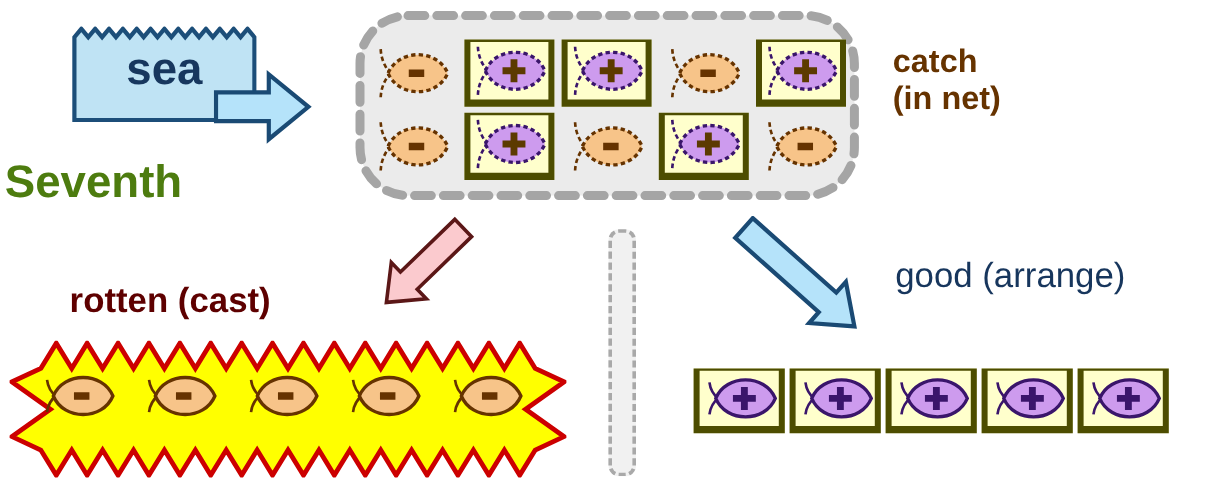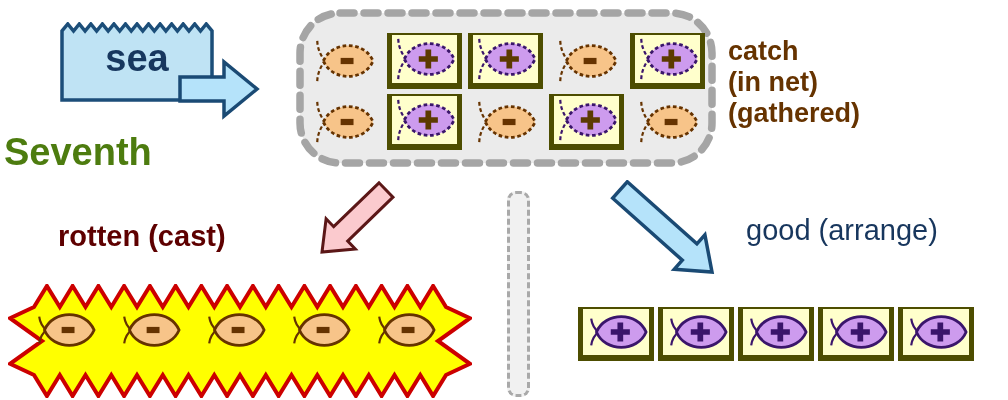--- a/index.html
+++ b/index.html
@@ -20,25 +20,25 @@
   .net-bg { position:absolute; inset:0; width:100%; height:100%; }
   .net-row { position:relative; display:flex; height:61px; align-items:center; margin-left:8px; }
   .net-row.r1 { margin-top:22px; }
   .net-row.r2 { margin-top:0px; }
   .net-cell { width:81px; display:flex; justify-content:center; align-items:center; }
 
   .basket { width:75px; height:56px; background:#FFFFCC; border:solid #4D4D00;
     border-width:2px 5px 6px 5px; display:flex; align-items:center; justify-content:center; }
   .fish { width:63px; height:44px; display:block; flex:none; }
 
-  .catch-label { position:absolute; left:728px; top:36px; font-size:27px; font-weight:bold;
+  .catch-label { position:absolute; left:744px; top:36px; font-size:27px; font-weight:bold;
     color:#663300; line-height:31px; }
   .title { position:absolute; left:4px; top:134px; font-size:38px; font-weight:bold;
     color:#4d7c0f; line-height:37px; }
-  .rotten-label { position:absolute; left:58px; top:220px; font-size:29px; font-weight:bold; color:#5E0000; }
+  .rotten-label { position:absolute; left:58px; top:235px; font-size:29px; font-weight:bold; color:#5E0000; }
   .good-label { position:absolute; left:746px; top:214px; font-size:29px; font-weight:normal; color:#17365D; }
 
   .capsule { position:absolute; left:507px; top:191px; width:23px; height:206px;
     background:#F1F1F1; border:3px dashed #A9A9A9; border-radius:9px; }
 
   .burst { position:absolute; left:8px; top:284px; width:464px; height:114px; }
   .burst-svg { position:absolute; inset:0; width:100%; height:100%; }
   .burst-fish { position:absolute; left:14px; top:24px; display:flex; }
   .burst-cell { width:85px; display:flex; justify-content:center; }
 
@@ -157,21 +157,20 @@
             <path d="M12 23 C 21 1.5, 55 1.5, 64 23 C 55 44.5, 21 44.5, 12 23 Z" fill="#F7C489" stroke="#663300" stroke-width="2.9" stroke-dasharray="3.8 2.8"></path>
             <path d="M30 23 H43.5" fill="none" stroke="#663300" stroke-width="6.5"></path>
           </svg>
         </div>
       </div>
   </div>
 
   <div class="catch-label">
     <div>catch</div>
     <div>(in net)</div>
-    <div>(gathered)</div>
   </div>
 
   <div class="title">
     <div>Seventh</div>
   </div>
 
   <svg class="arr arr-pink" viewBox="0 0 82 80">
     <polygon points="79,17.2 33.7,61.1 41.3,69 8,72 12.1,38.8 19.7,46.7 65,2.8" fill="#FBCACE" stroke="#5B1717" stroke-width="3" stroke-linejoin="miter"></polygon>
   </svg>
 

